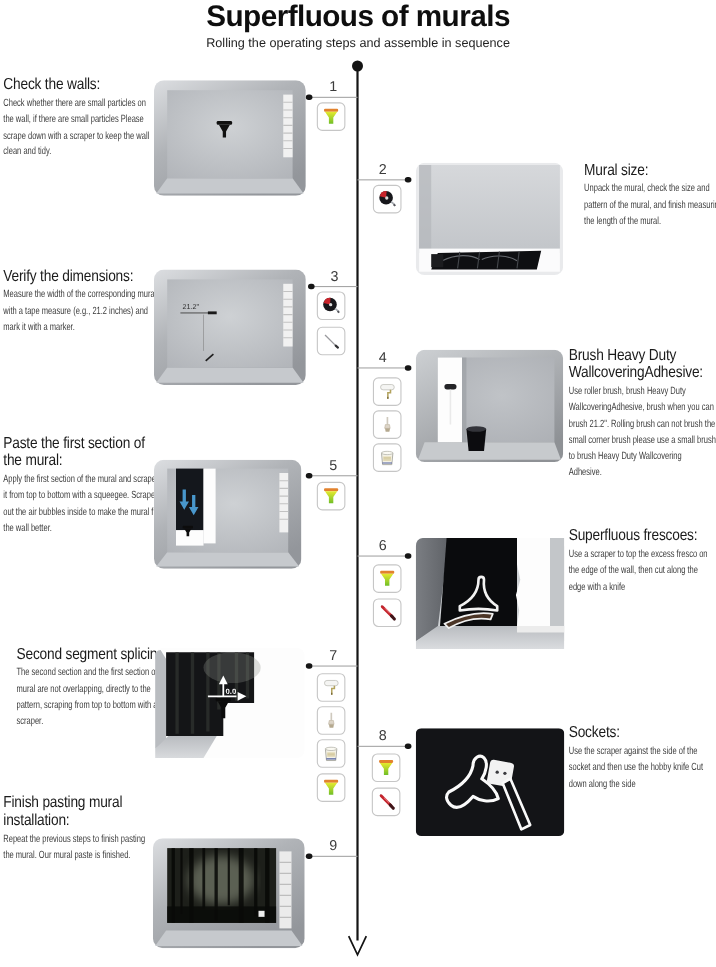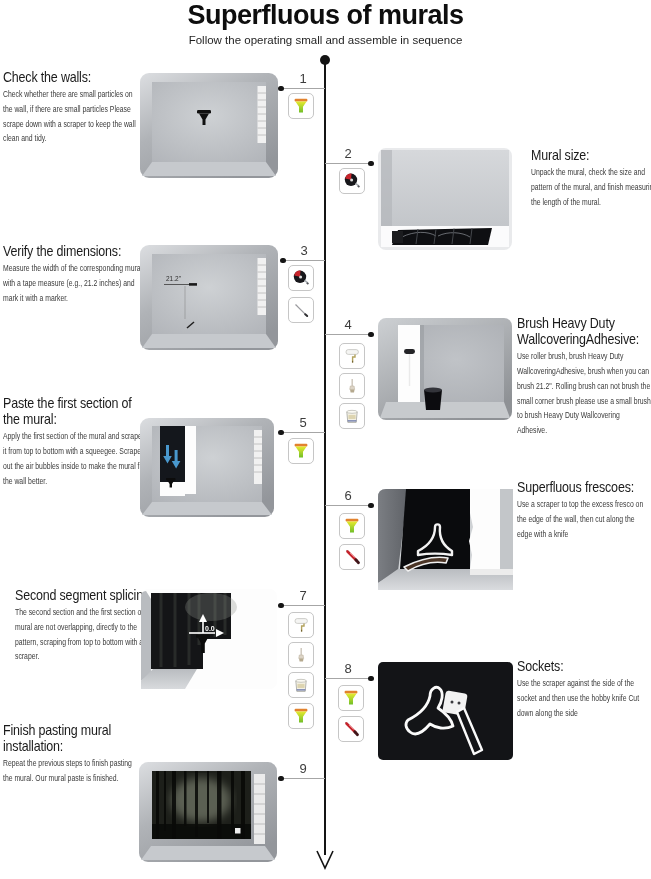--- a/index.html
+++ b/index.html
@@ -31,21 +31,21 @@
 <svg width="0" height="0" style="position:absolute">
   <defs>
     <linearGradient id="gradScraper" x1="0" y1="0" x2="0" y2="1">
       <stop offset="0" stop-color="#e6ea2f"></stop>
         <stop offset="1" stop-color="#6fbe27"></stop>
     </linearGradient>
   </defs>
 </svg>
 
 <h1 class="title">Superfluous of murals</h1>
-<div class="subtitle">Follow the operating small and assemble in sequence</div>
+<div class="subtitle">Rolling the operating steps and assemble in sequence</div>
 
 <div class="vline"></div>
 <div class="tl-top-dot"></div>
 <svg class="tl-arrow" width="22" height="22" viewBox="0 0 22 22">
   <polyline points="3,2 11,19 19,2" fill="none" stroke="#141414" stroke-width="1.6"></polyline>
 </svg>
 
 <div class="conn" style="left:281px;top:88px;width:44px"></div>
 <div class="conn-dot" style="left:278px;top:85.5px"></div>
 <div class="stepnum" style="left:281px;top:71px;width:44px">1</div>

